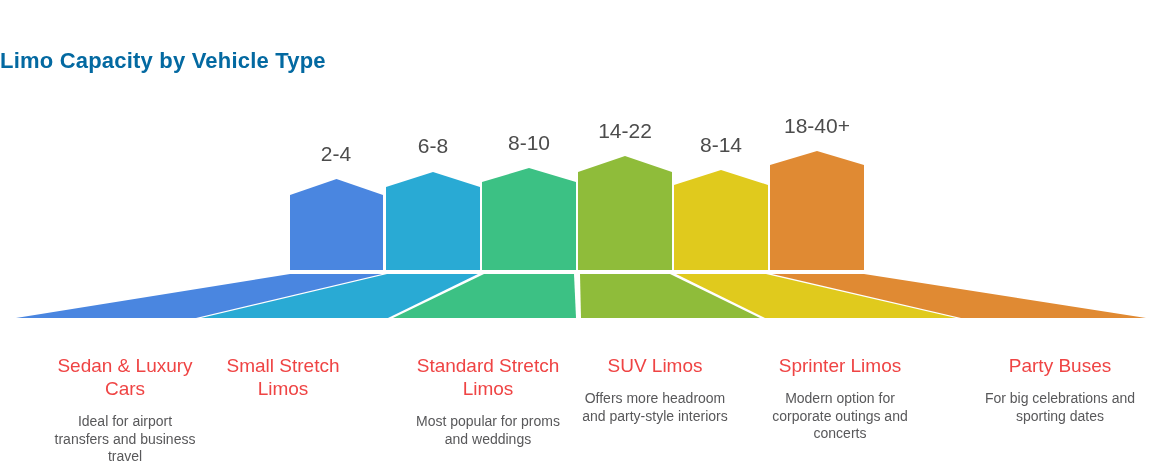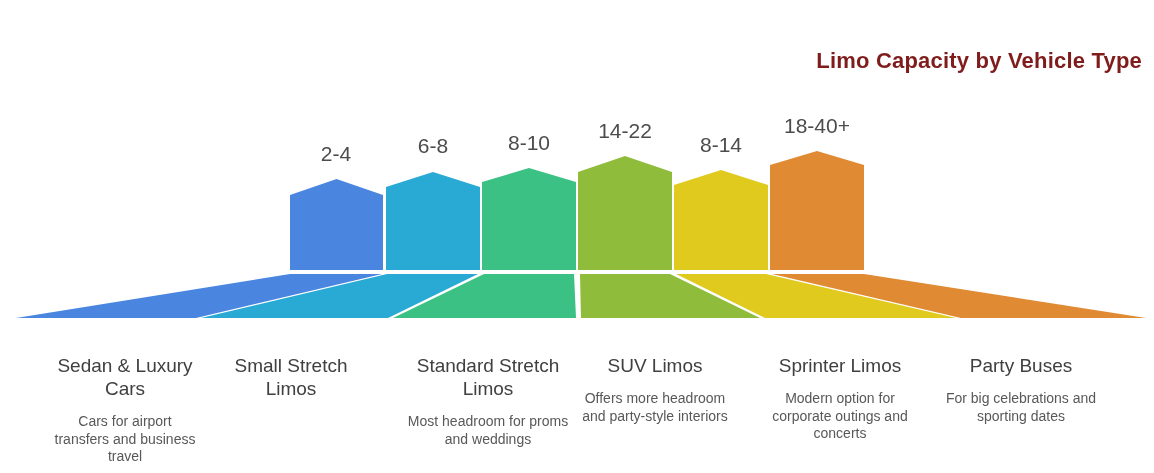--- a/index.html
+++ b/index.html
@@ -13,24 +13,24 @@
     width: 1154px;
     height: 473px;
     background: #ffffff;
     overflow: hidden;
   }
   .chart-title {
     position: absolute;
     top: 48px;
     left: 0;
     width: 1142px;
-    text-align: right;
+    text-align: left;
     font-size: 22px;
     font-weight: bold;
-    color: #7f1d1d;
+    color: #0369a1;
     letter-spacing: 0.2px;
   }
   .chart-svg {
     position: absolute;
     top: 0;
     left: 0;
   }
   .chart-svg text {
     font-family: "Liberation Sans", "DejaVu Sans", sans-serif;
     font-size: 21px;
@@ -40,21 +40,21 @@
     position: absolute;
     top: 354px;
     width: 190px;
     text-align: center;
     color: #58585a;
   }
   .col .heading {
     font-size: 19px;
     line-height: 23px;
     white-space: pre-line;
-    color: #404040;
+    color: #ef4444;
   }
   .col .desc {
     margin-top: 13px;
     font-size: 14px;
     line-height: 17.5px;
     white-space: pre-line;
     color: #58585a;
   }
 </style>
 </head>
@@ -84,44 +84,44 @@
     <polygon points="387,274 478,274 388,318 201,318" fill="#29aad4"></polygon>
     <polygon points="484,274 574,274 576,318 393,318" fill="#3cc184"></polygon>
     <polygon points="580,274 670,274 760,318 581,318" fill="#8fbc3a"></polygon>
     <polygon points="676,274 766,274 956,318 765,318" fill="#e0ca1d"></polygon>
     <polygon points="772,274 864,274 1146,318 961,318" fill="#e08a33"></polygon>
   </svg>
 
   <div class="col" style="left:30px">
     <div class="heading">Sedan &amp; Luxury
 Cars</div>
-    <div class="desc">Cars for airport
+    <div class="desc">Ideal for airport
 transfers and business
 travel</div>
   </div>
-  <div class="col" style="left:196px">
+  <div class="col" style="left:188px">
     <div class="heading">Small Stretch
 Limos</div>
   </div>
   <div class="col" style="left:393px">
     <div class="heading">Standard Stretch
 Limos</div>
-    <div class="desc">Most headroom for proms
+    <div class="desc">Most popular for proms
 and weddings</div>
   </div>
   <div class="col" style="left:745px">
     <div class="heading">Sprinter Limos</div>
     <div class="desc">Modern option for
 corporate outings and
 concerts</div>
   </div>
   <div class="col" style="left:560px">
     <div class="heading">SUV Limos</div>
     <div class="desc">Offers more headroom
 and party-style interiors</div>
   </div>
-  <div class="col" style="left:926px">
+  <div class="col" style="left:965px">
     <div class="heading">Party Buses</div>
     <div class="desc">For big celebrations and
 sporting dates</div>
   </div>
 
 </div>
 
 </body></html>

